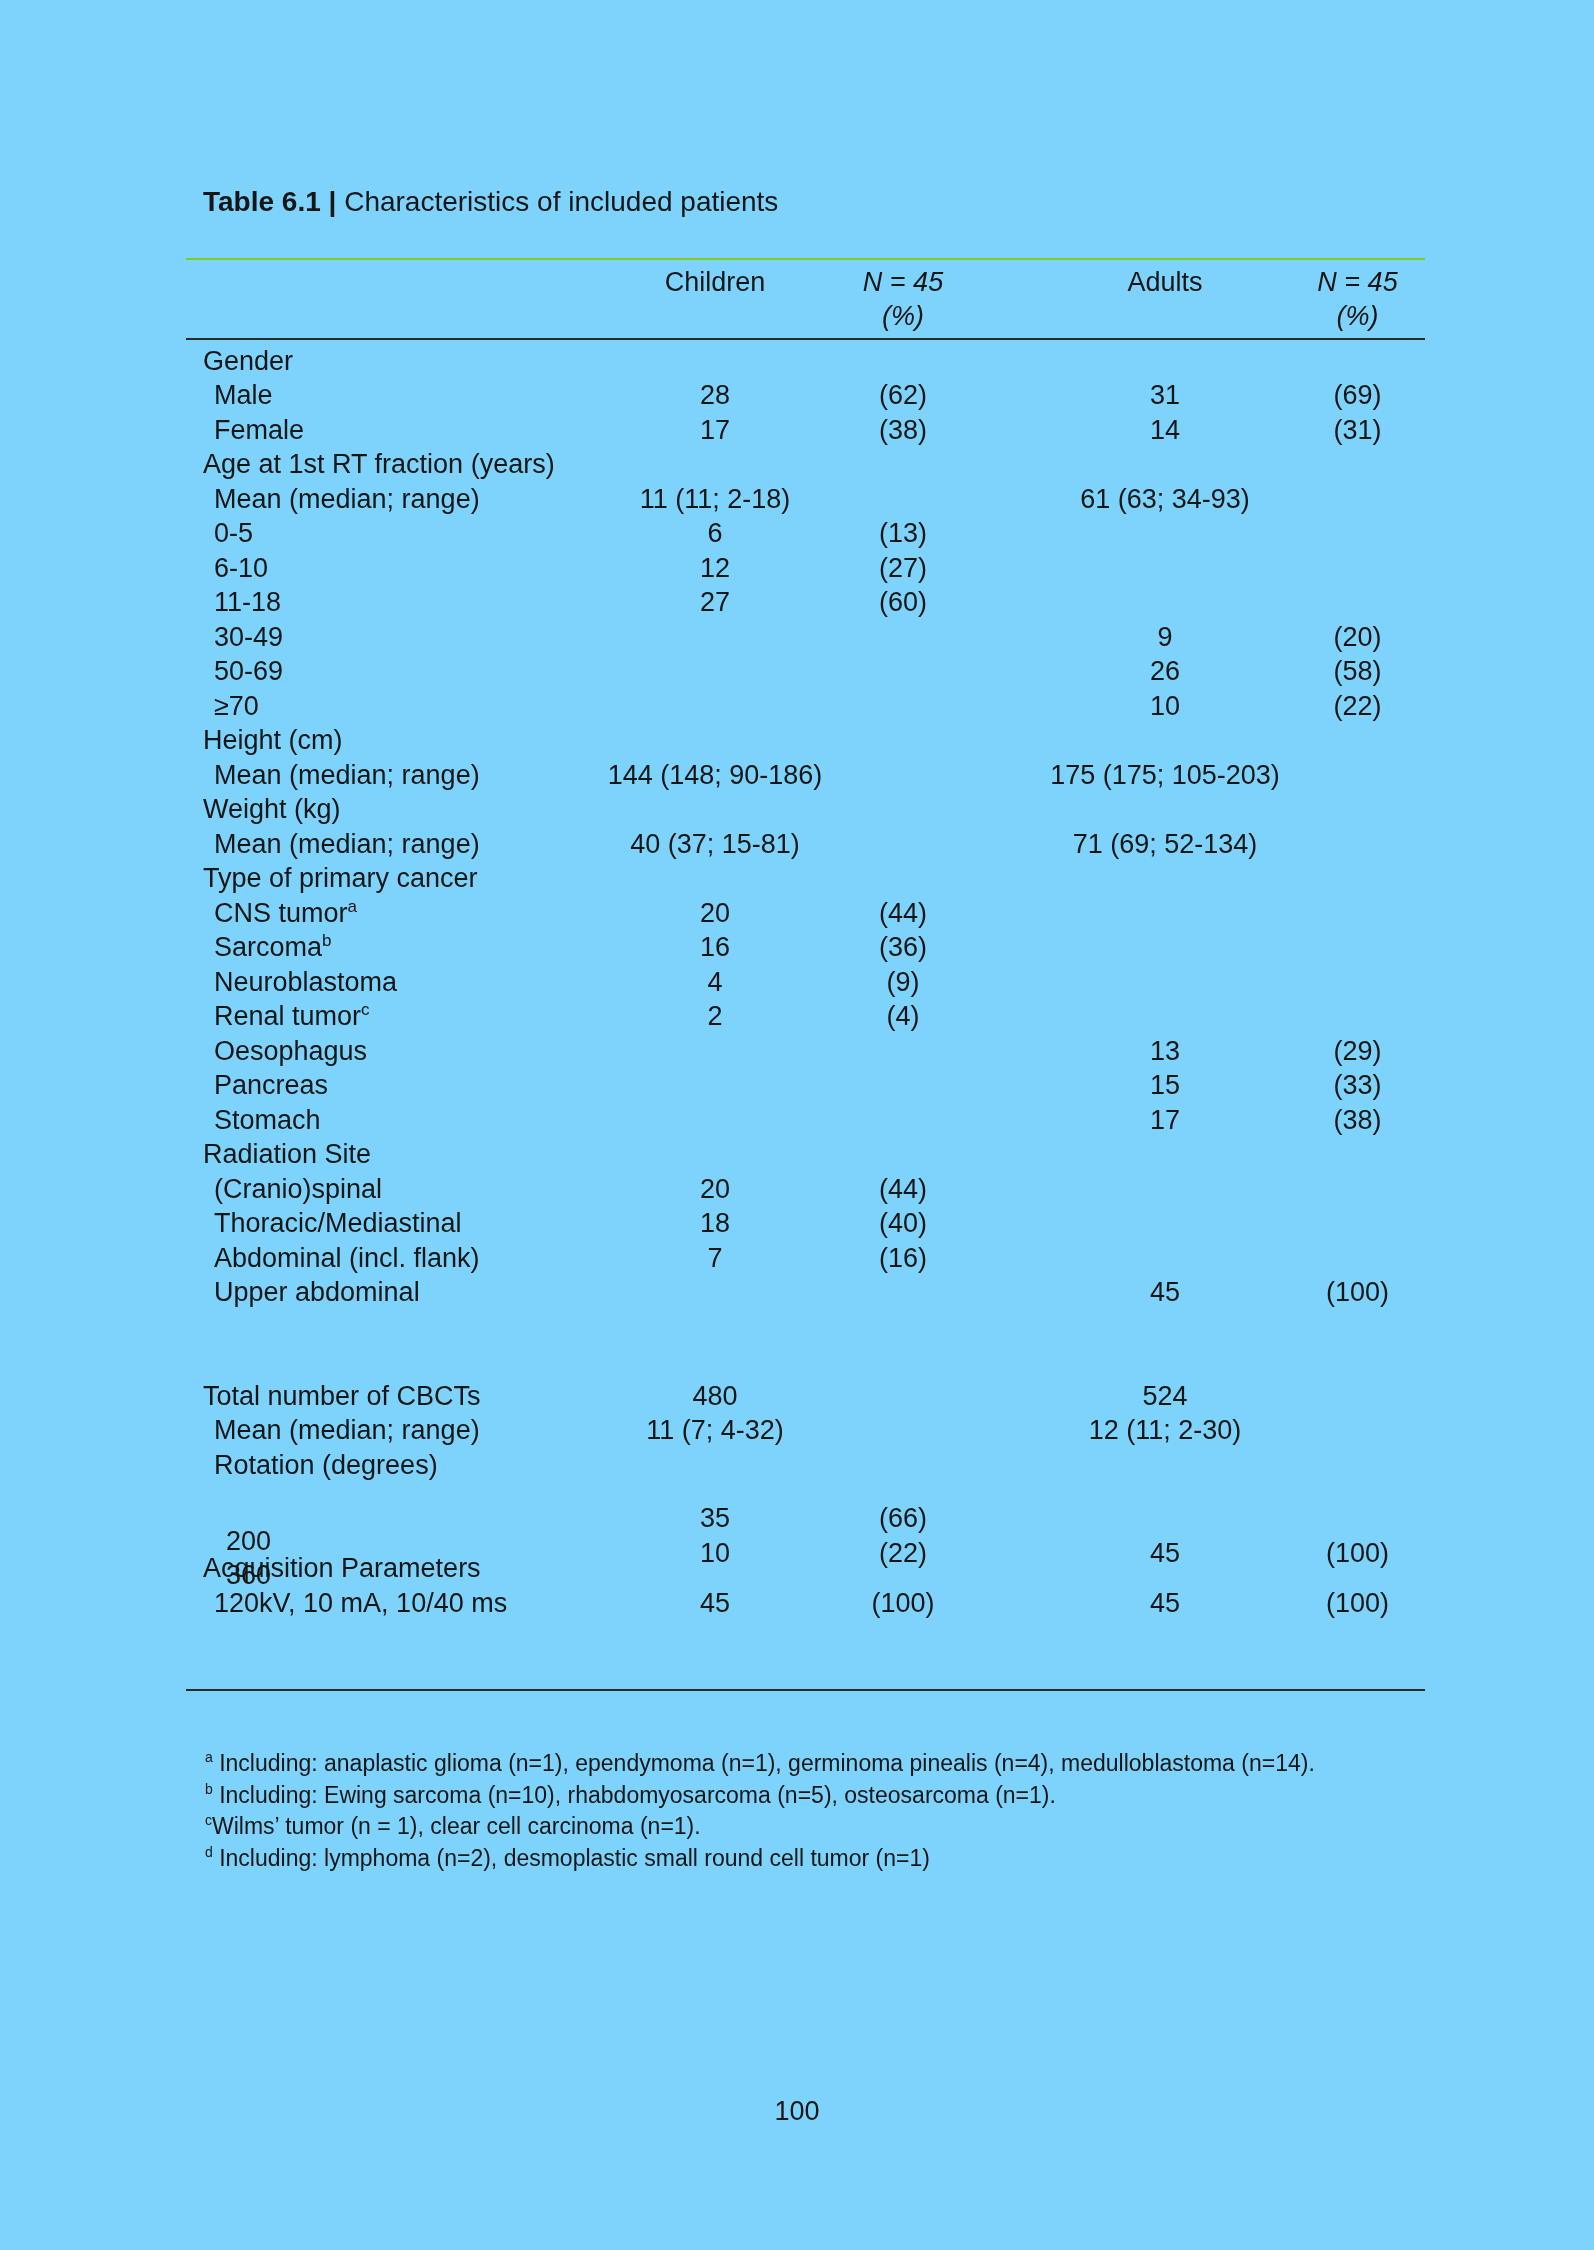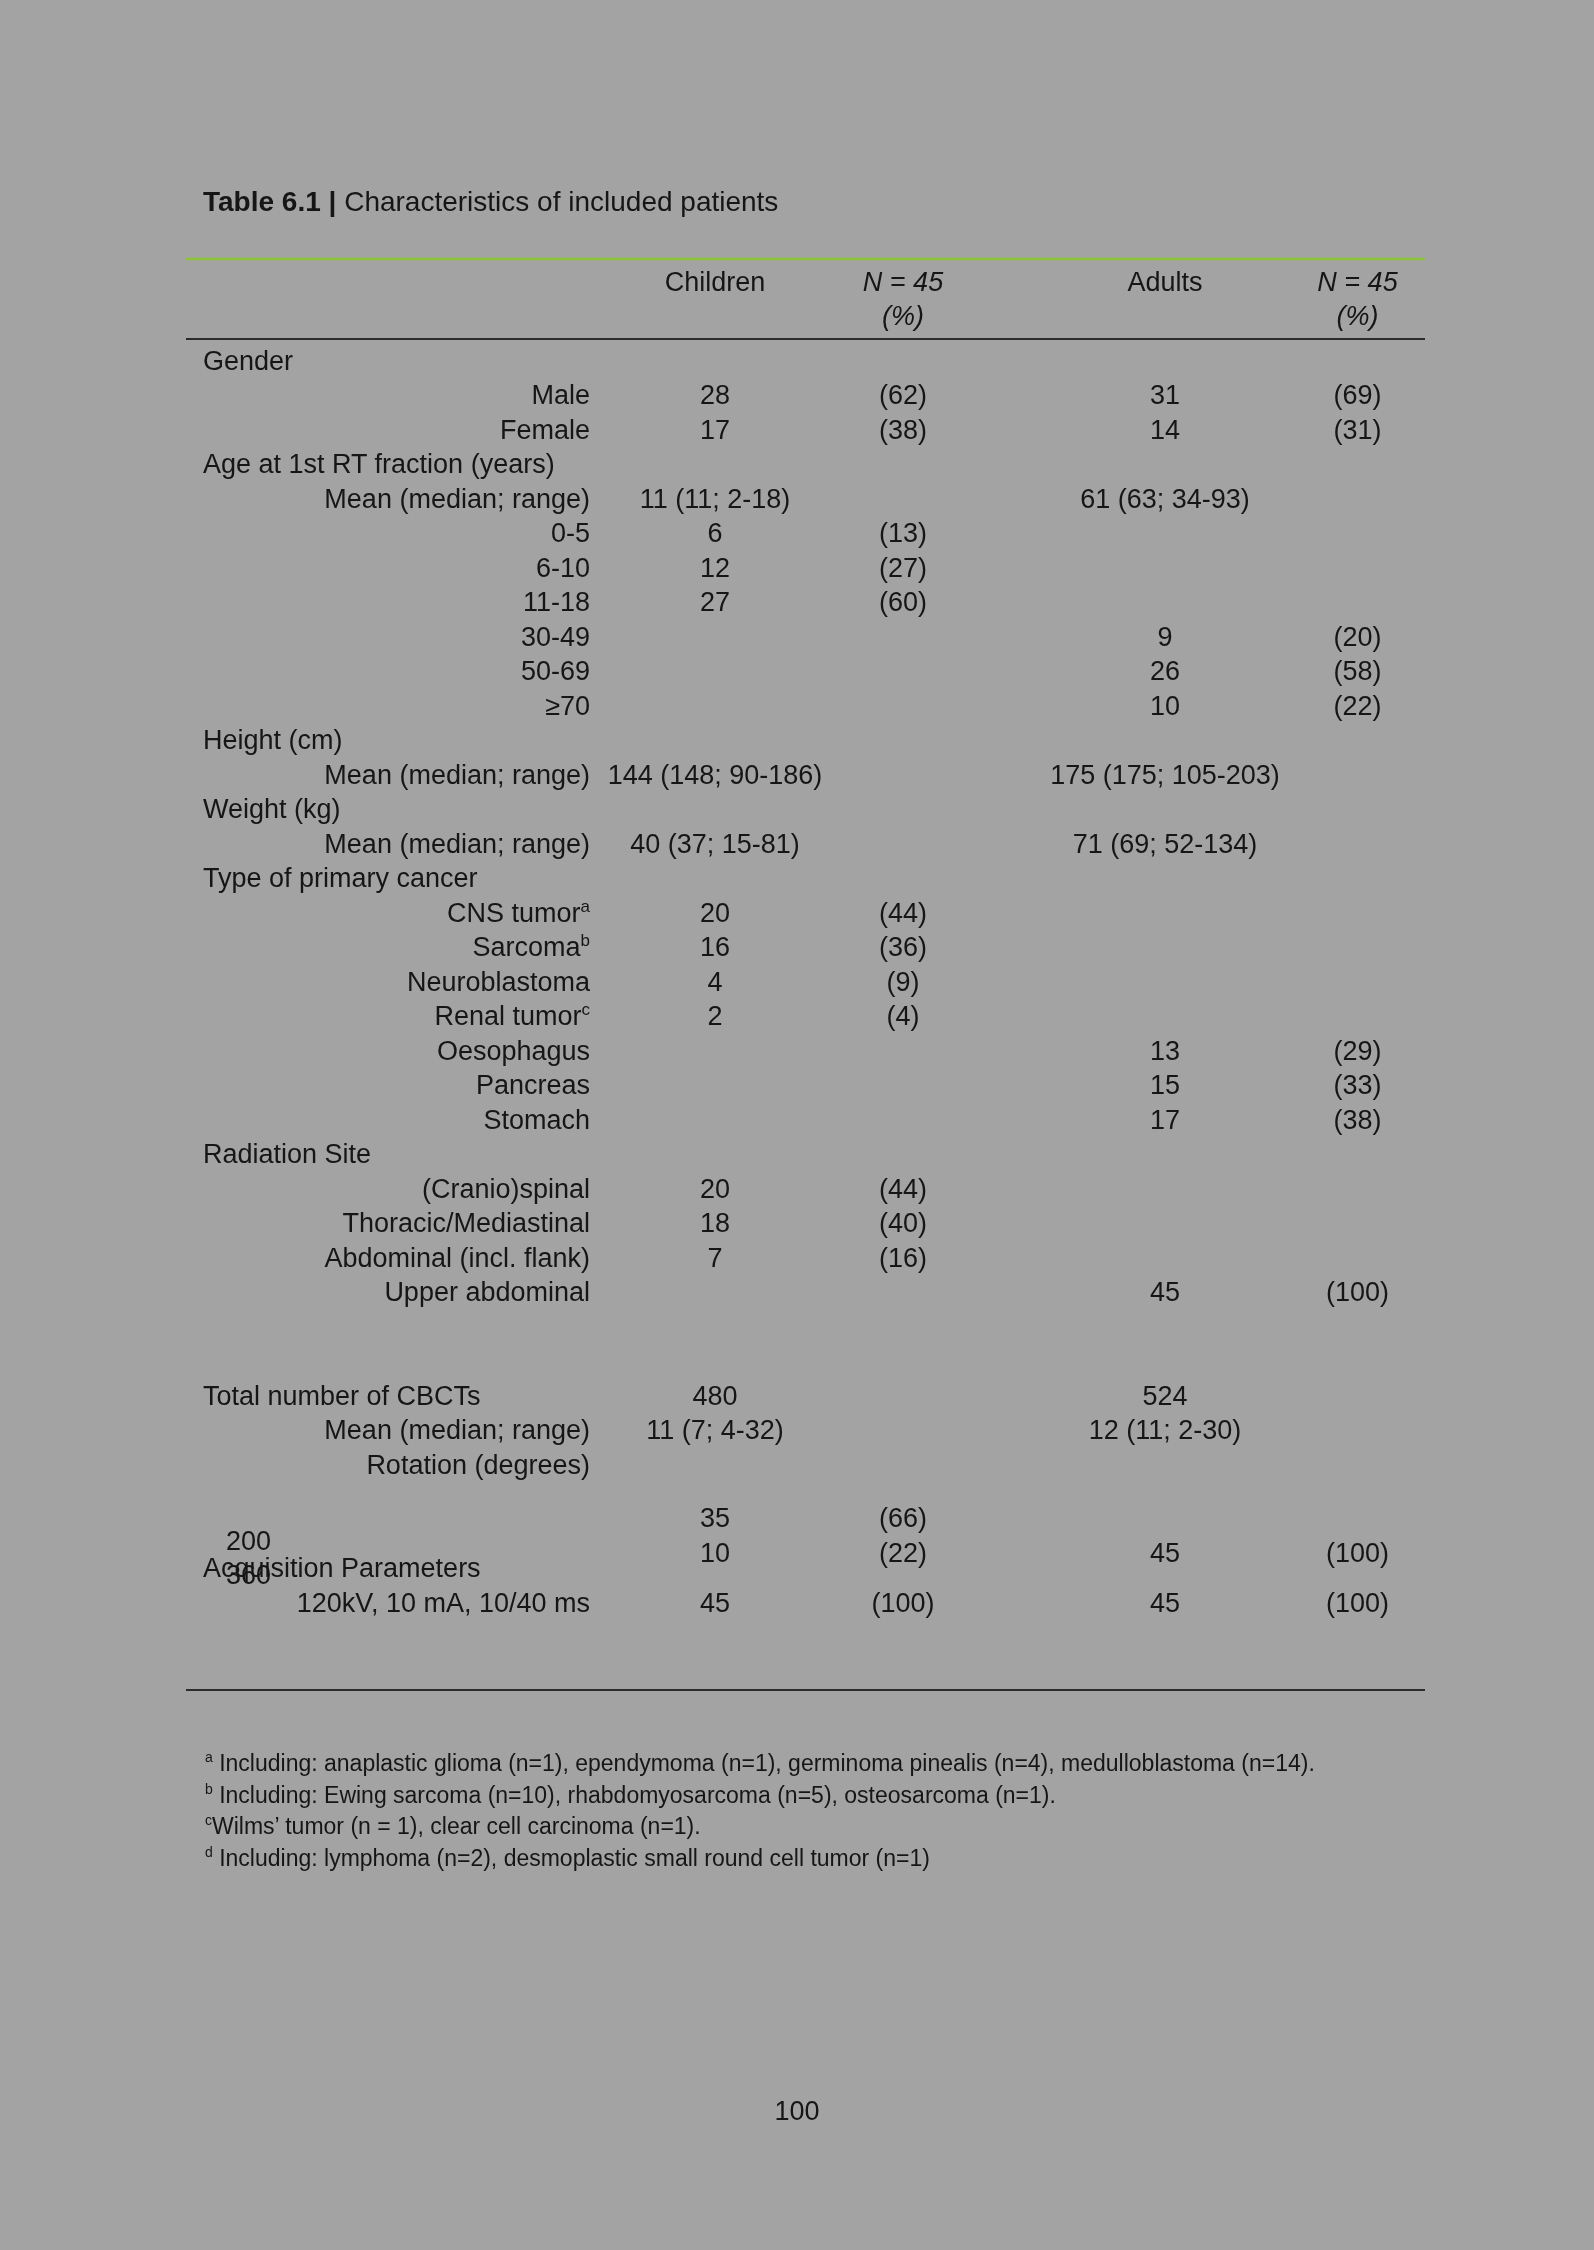--- a/index.html
+++ b/index.html
@@ -1,27 +1,27 @@
 <!DOCTYPE html>
 <html><head>
 <meta charset="utf-8">
 <style>
   html,body{margin:0;padding:0;background:#ffffff;}
-  .page{position:relative;width:1594px;height:2250px;background:#a3a3a3;
+  .page{position:relative;width:1594px;height:2250px;background:#7dd3fc;
         font-family:"Liberation Sans", sans-serif;color:#161616;}
   .doc-title{position:absolute;left:203px;top:186px;font-size:28px;white-space:nowrap;}
   .doc-title .b{font-weight:bold;}
   .tbl{position:absolute;left:186px;top:258px;width:1239px;
        border-top:2px solid #84cc16;border-bottom:2px solid #2b2b2b;}
   .hdr{padding:5px 0 4px 0;border-bottom:2px solid #2b2b2b;}
   .trow{display:grid;grid-template-columns:404px 250px 126px 74px 250px 135px;
         height:34.5px;align-items:center;}
   .cell{font-size:27px;line-height:1;white-space:nowrap;}
   .lab{text-align:left;padding-left:17px;}
-  .ind1{padding-left:28px;text-align:right;}
+  .ind1{padding-left:28px;}
   .ind2{padding-left:40px;margin-top:45px;}
   .c1,.c2,.c3,.c4{text-align:center;}
   .it{font-style:italic;}
   .body{padding:4px 0 68px 0;}
   .cell sup{font-size:17px;line-height:0;}
   .notes{position:absolute;left:205px;top:1748px;width:1240px;
          font-size:23px;line-height:31.5px;}
   .note{white-space:nowrap;}
   .note .lead{font-style:italic;}
   .note sup{font-size:14px;line-height:0;}

